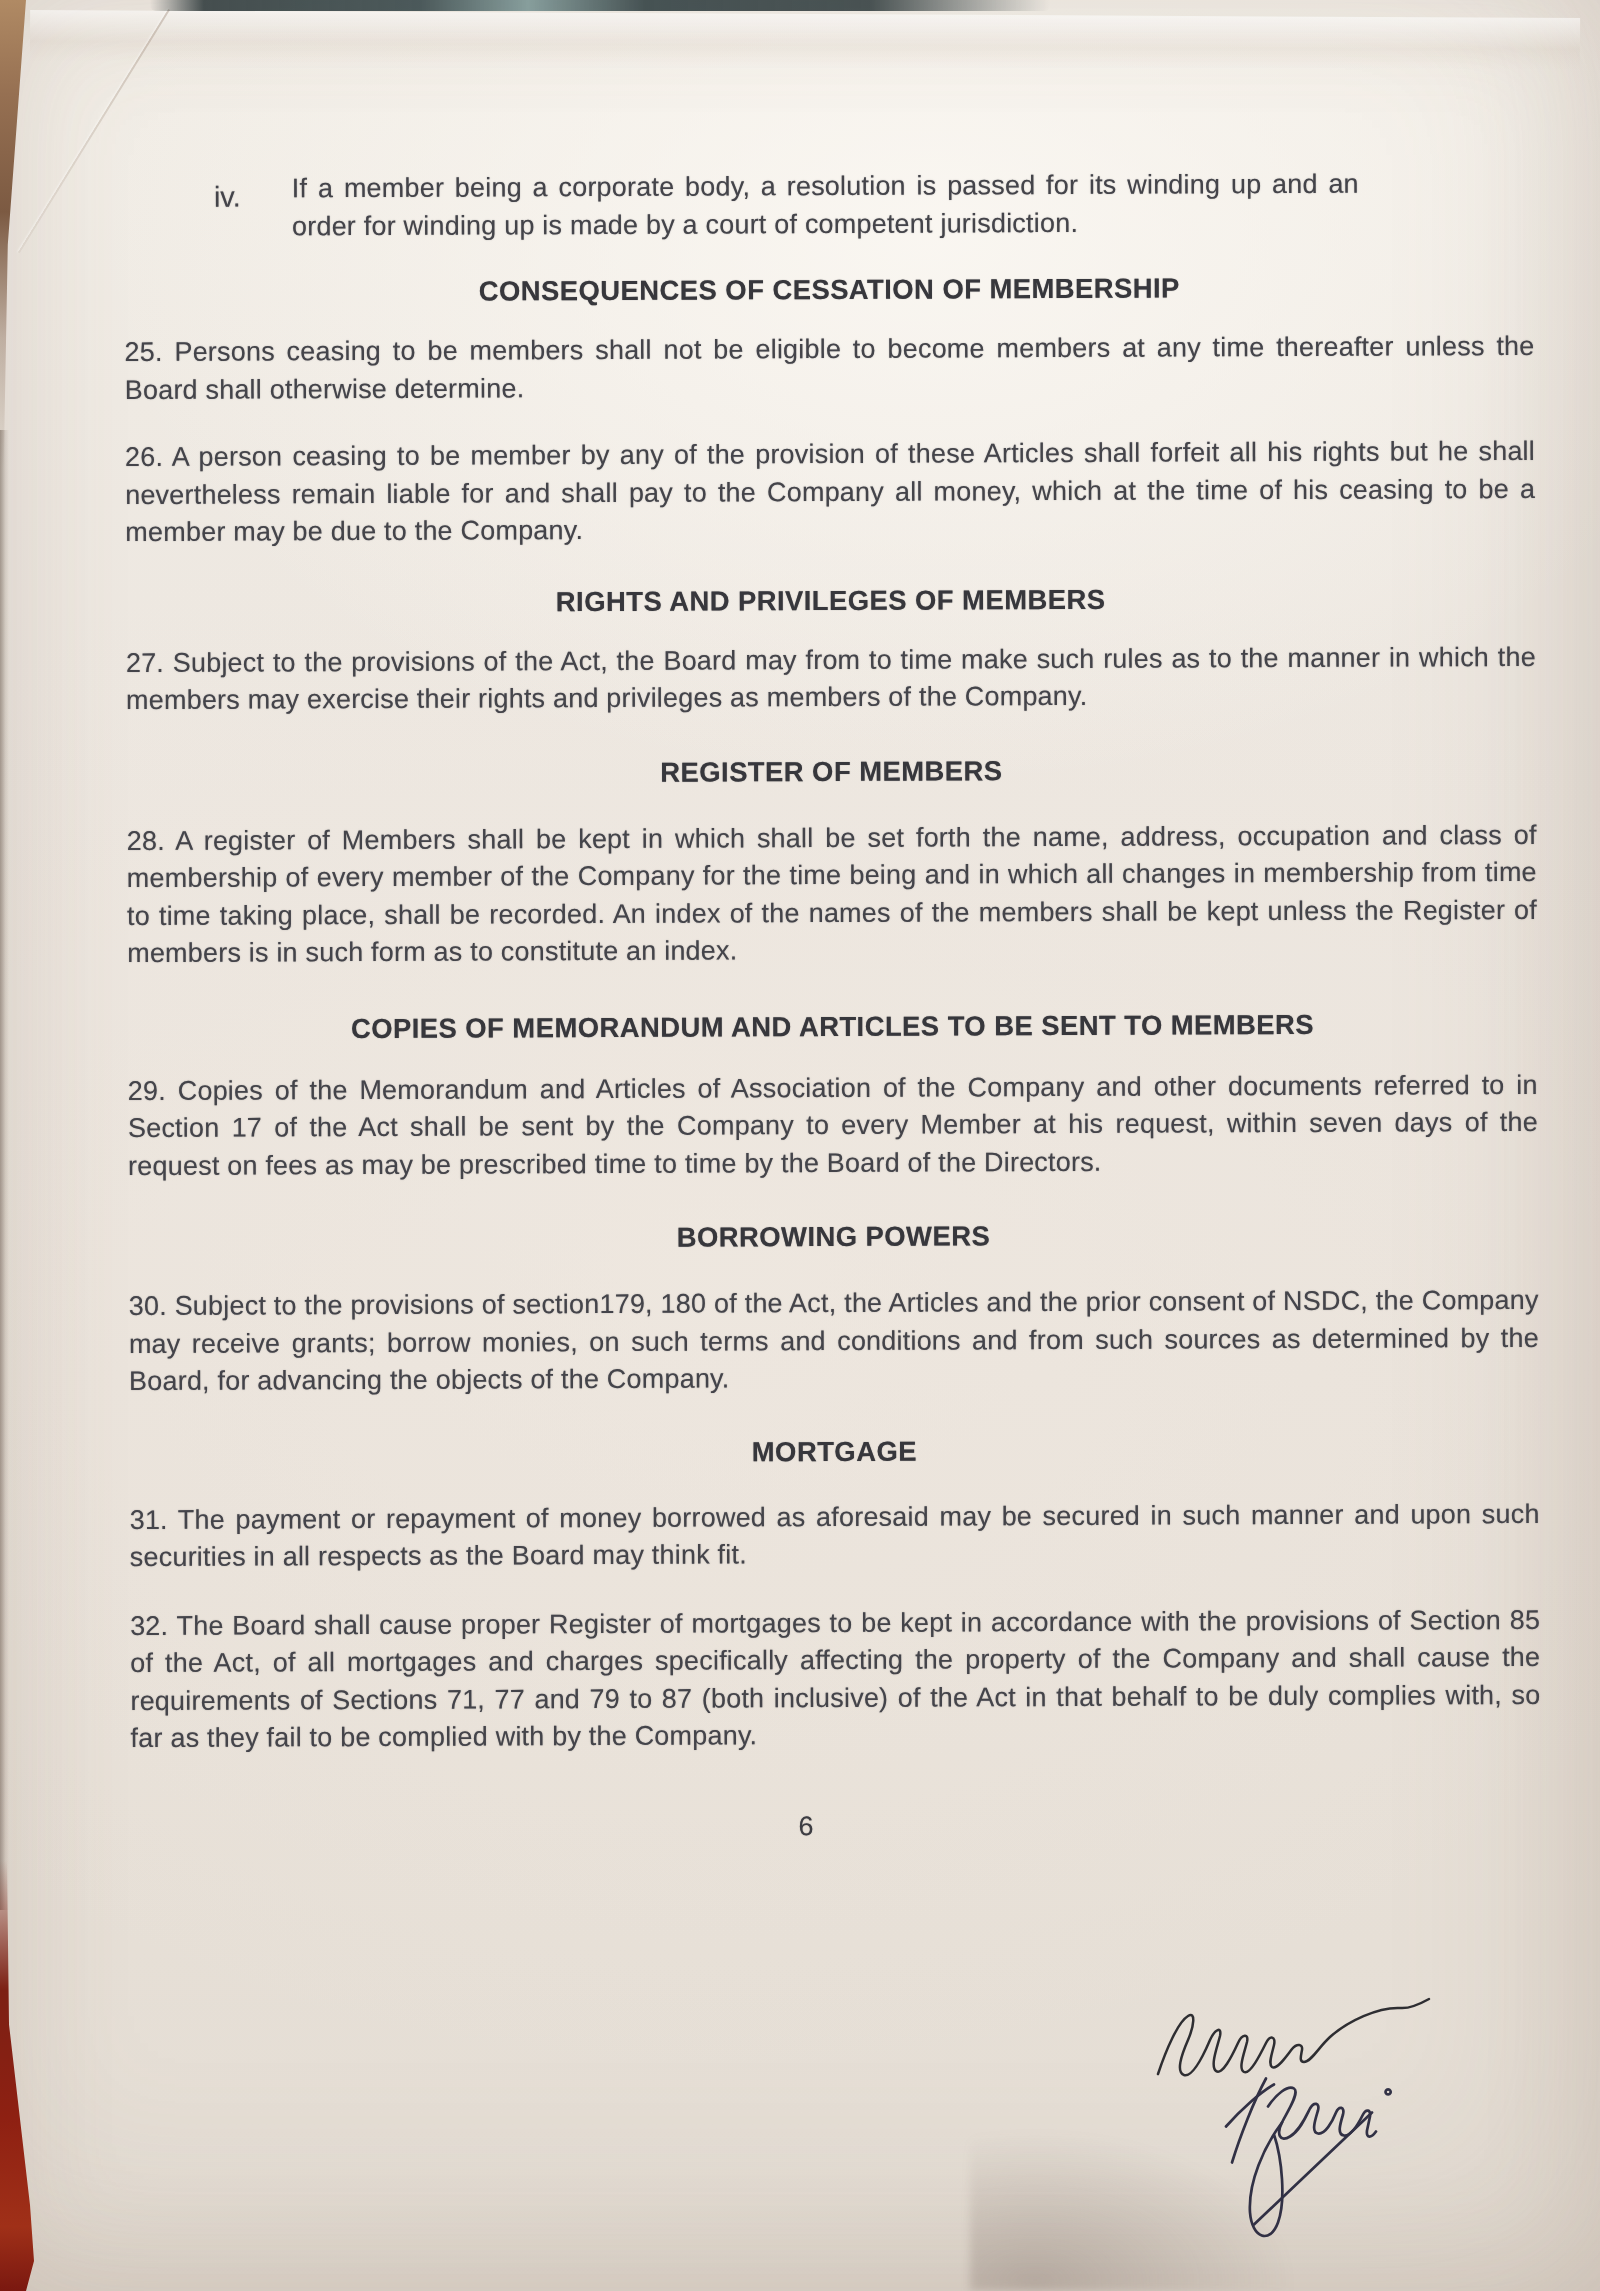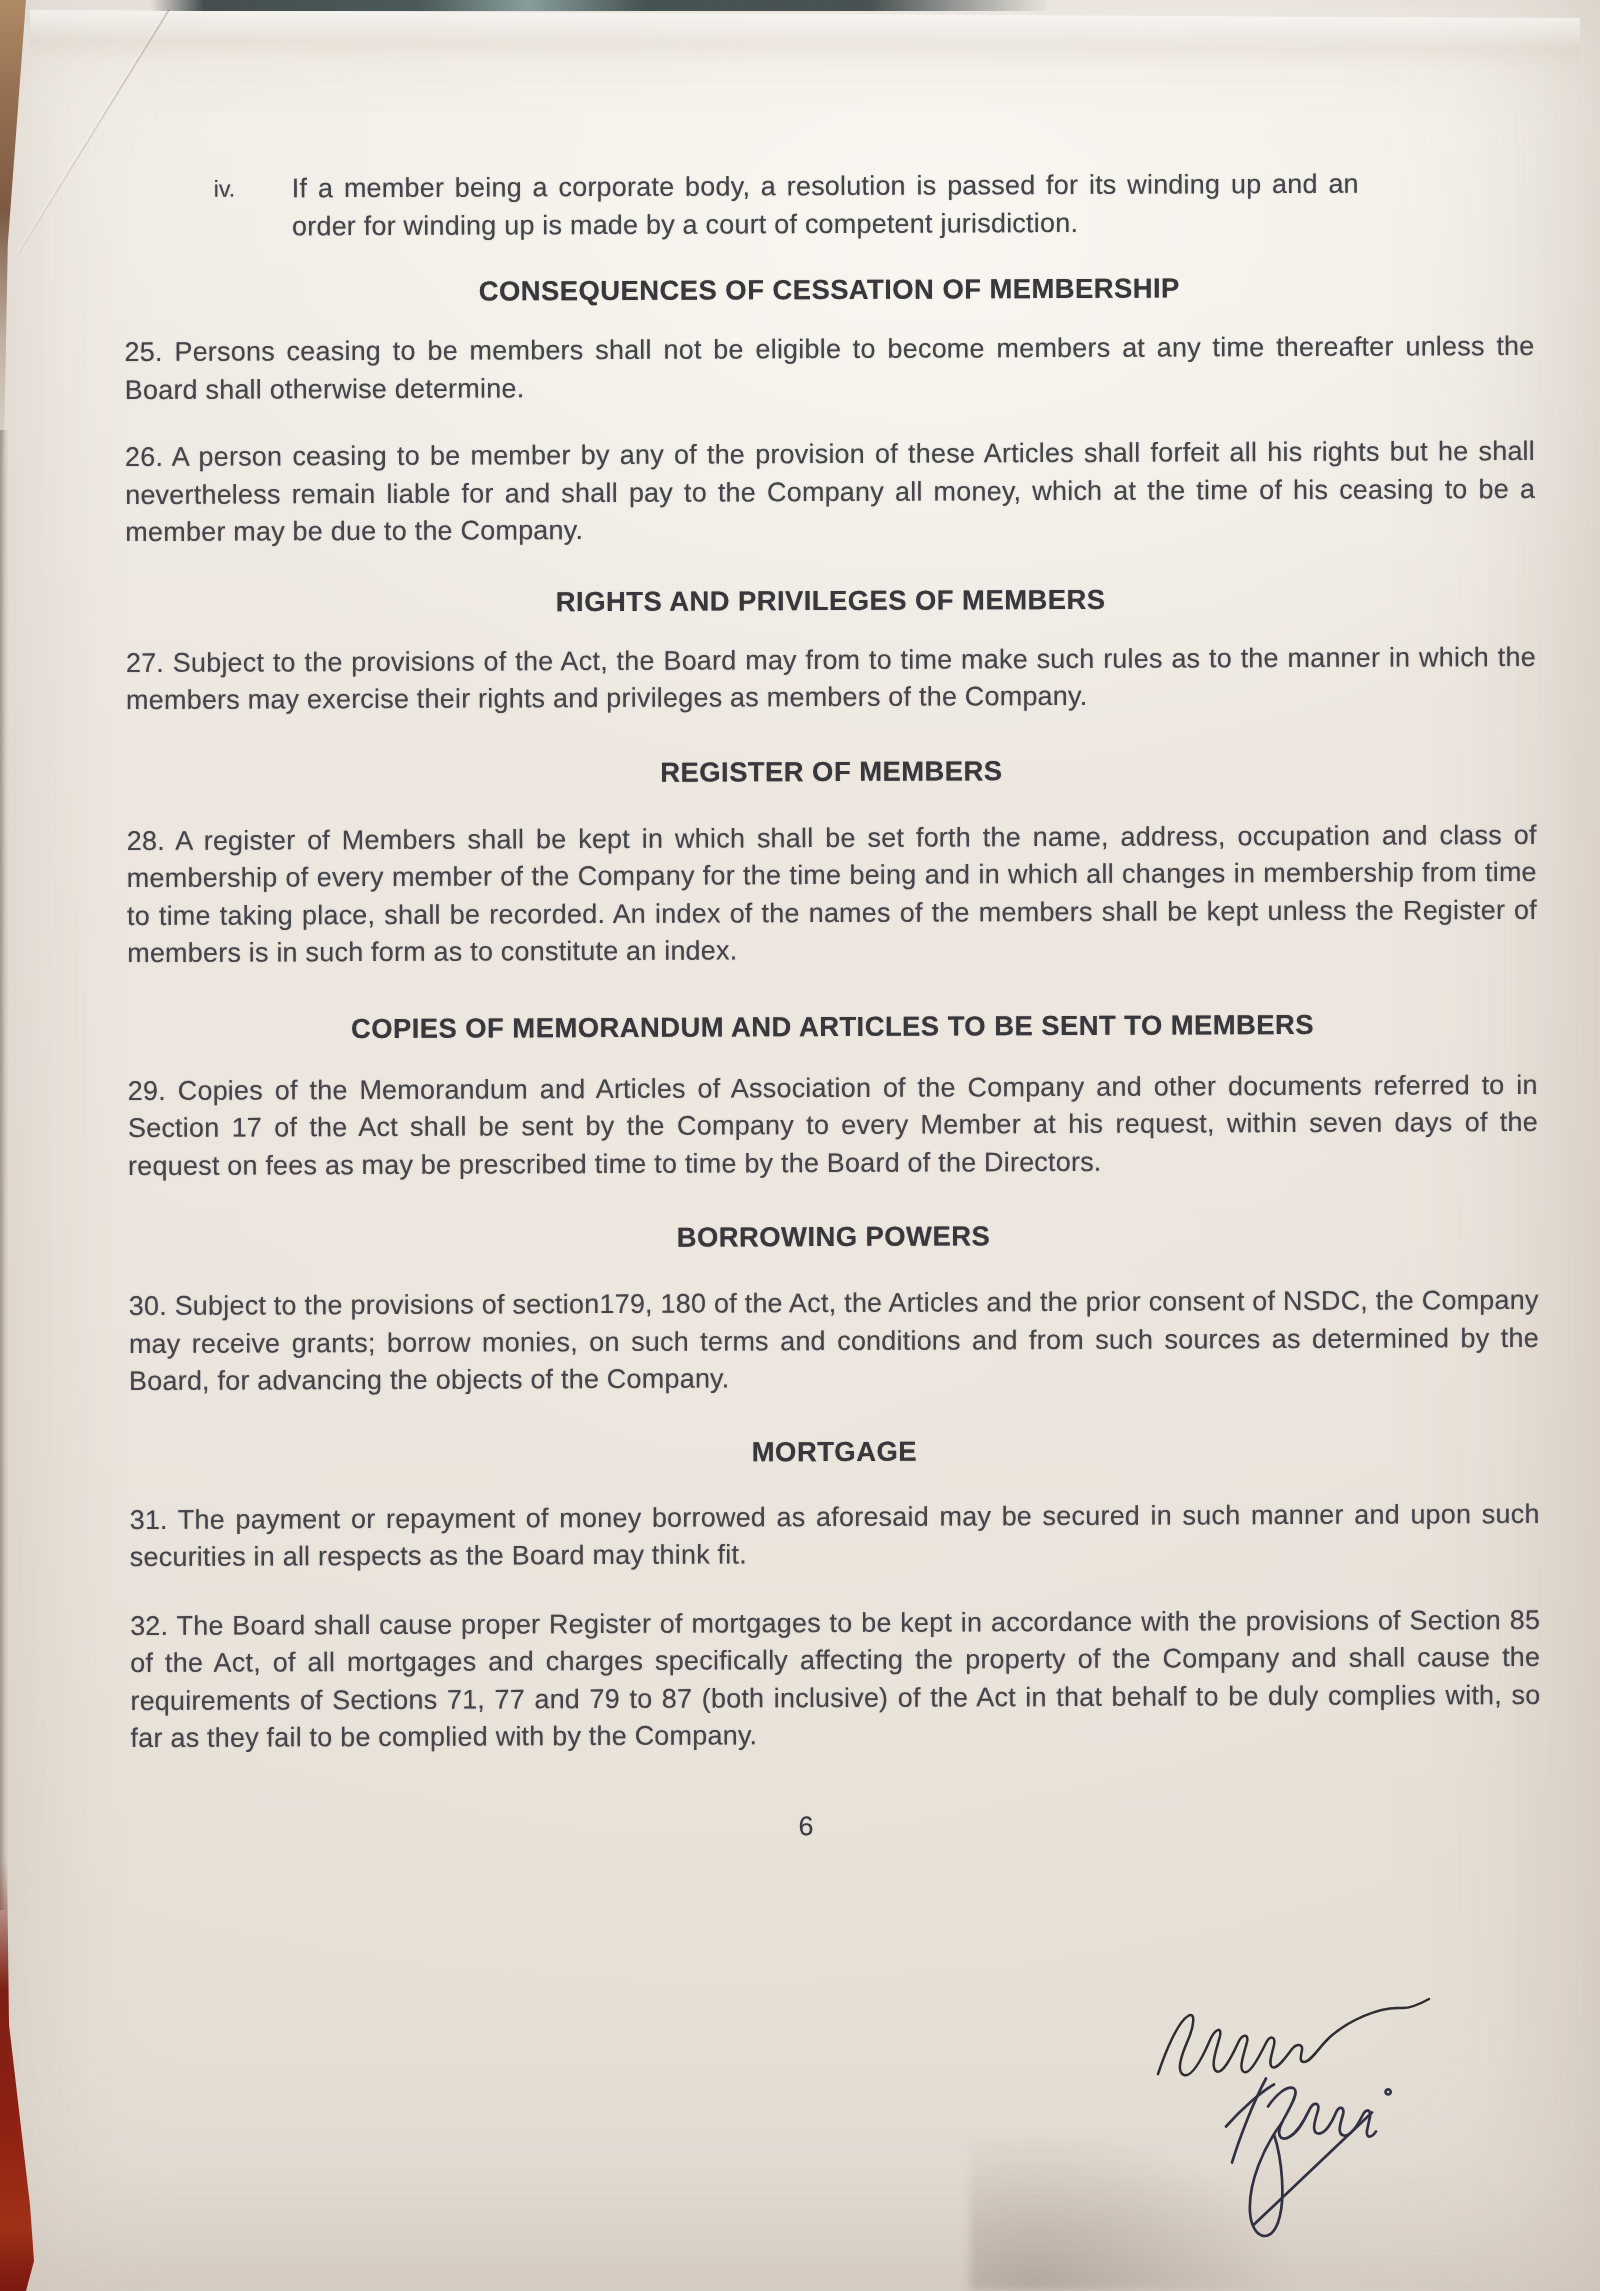--- a/index.html
+++ b/index.html
@@ -82,23 +82,24 @@
     margin: 0;
   }
   .list-item {
     display: flex;
     margin-top: 168px;
     margin-left: 90px;
     width: 1145px;
   }
   .list-marker {
     flex: 0 0 78px;
-    font-size: 23px;
+    font-size: 29px;
     line-height: 37.5px;
     text-shadow: 0 0 1.2px rgba(68,68,74,0.5);
+    margin-top: 8px;
   }
   .heading {
     font-size: 27.5px;
     line-height: 38px;
     font-weight: 700;
     text-align: center;
     letter-spacing: 0.4px;
     color: #37373c;
     text-shadow: 0 0 1px rgba(55,55,60,0.55);
     margin: 0;

